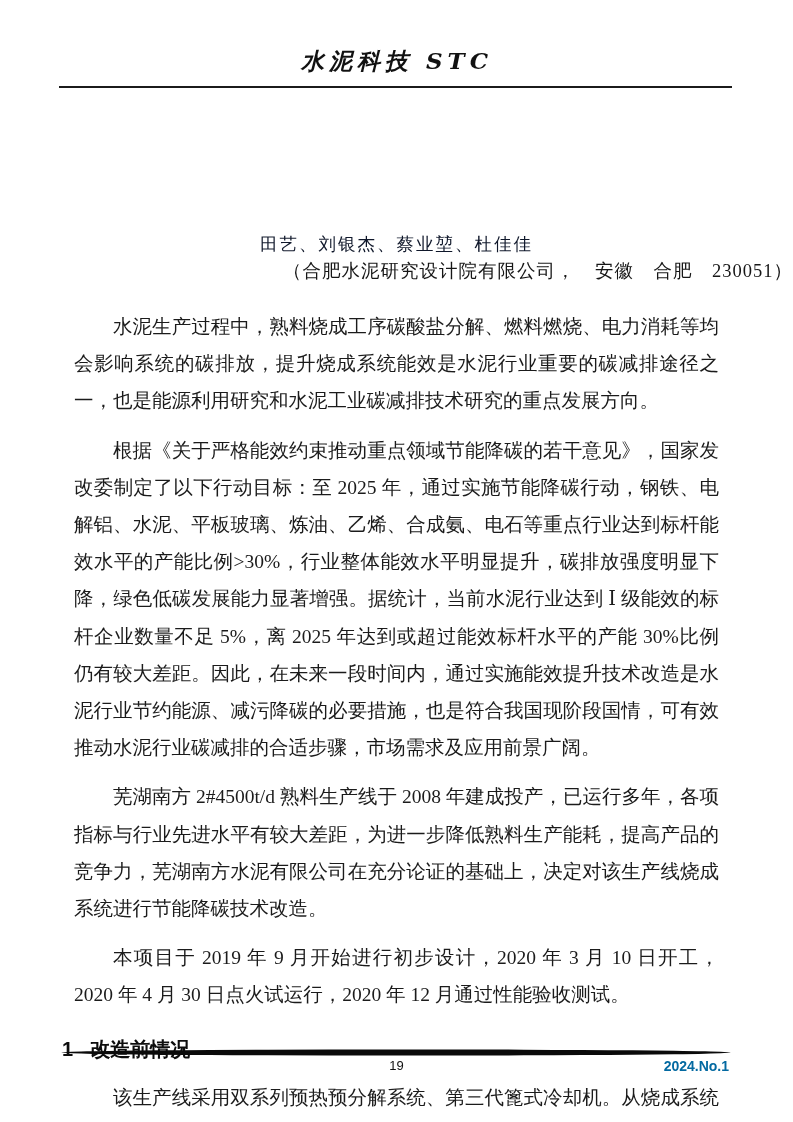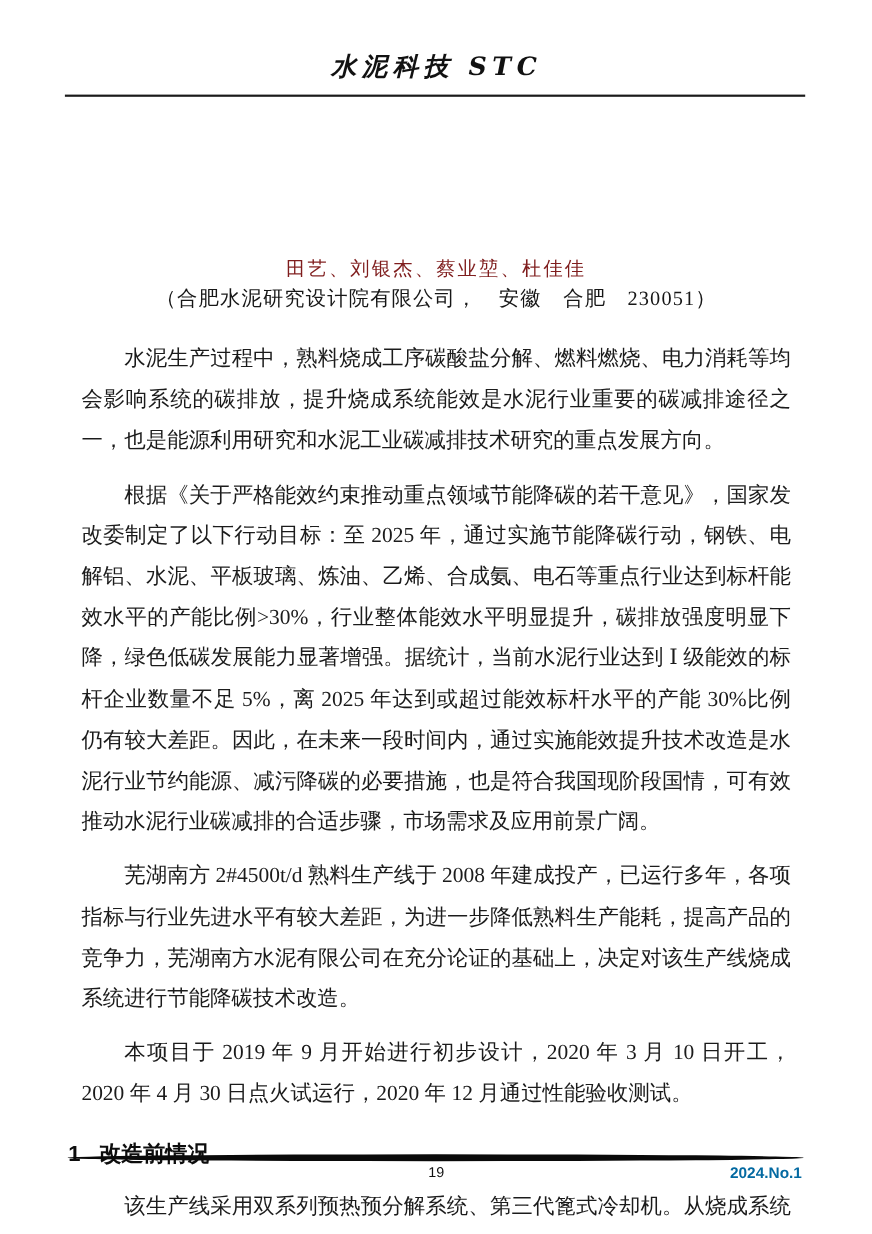--- a/index.html
+++ b/index.html
@@ -45,26 +45,26 @@
     line-height: 48px;
     letter-spacing: 1.5px;
     color: #0d0d0d;
   }
   .authors-line {
     position: absolute;
     top: 232px; left: 0; right: 0;
     text-align: center;
     font-size: 17.5px;
     letter-spacing: 2px;
-    color: #7f1d1d;
+    color: #0f172a;
   }
   .affiliation-line {
     position: absolute;
     top: 258px; left: 0; right: 0;
-    text-align: center;
+    text-align: right;
     font-size: 18.5px;
     letter-spacing: 1px;
     color: #161616;
   }
 
   
   .body-text {
     position: absolute;
     top: 296px; left: 62px;
     width: 669px;

